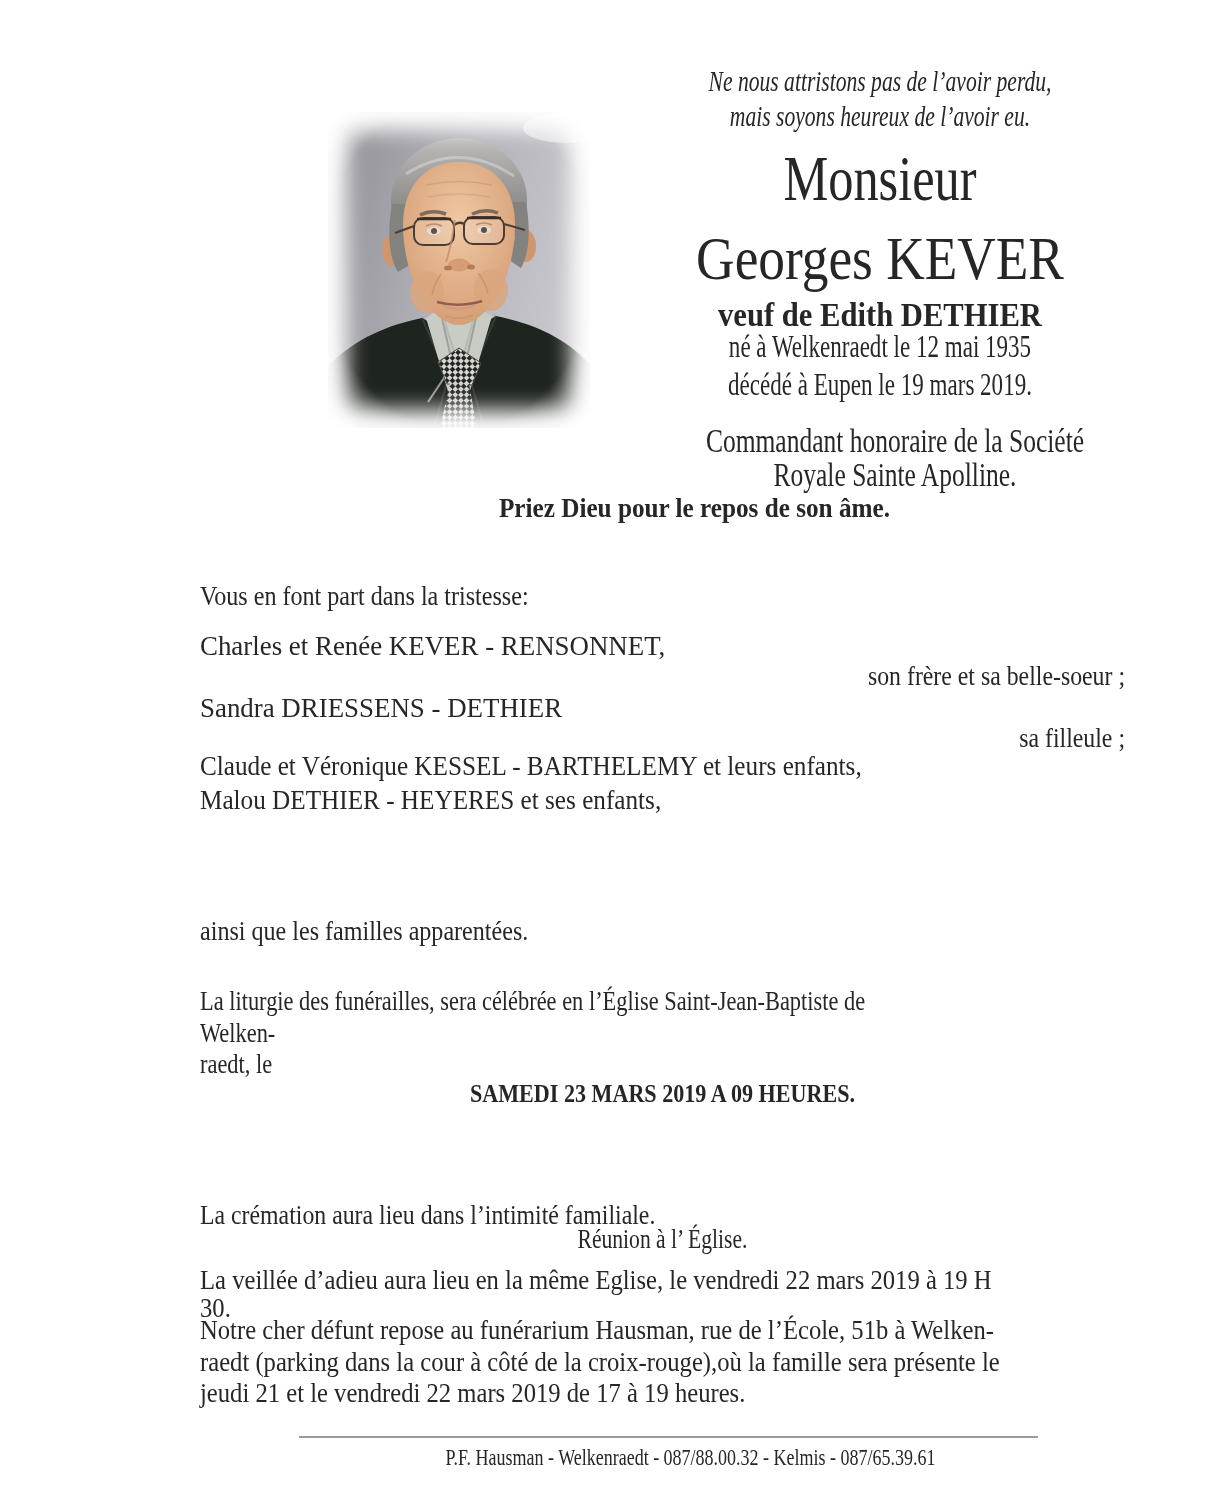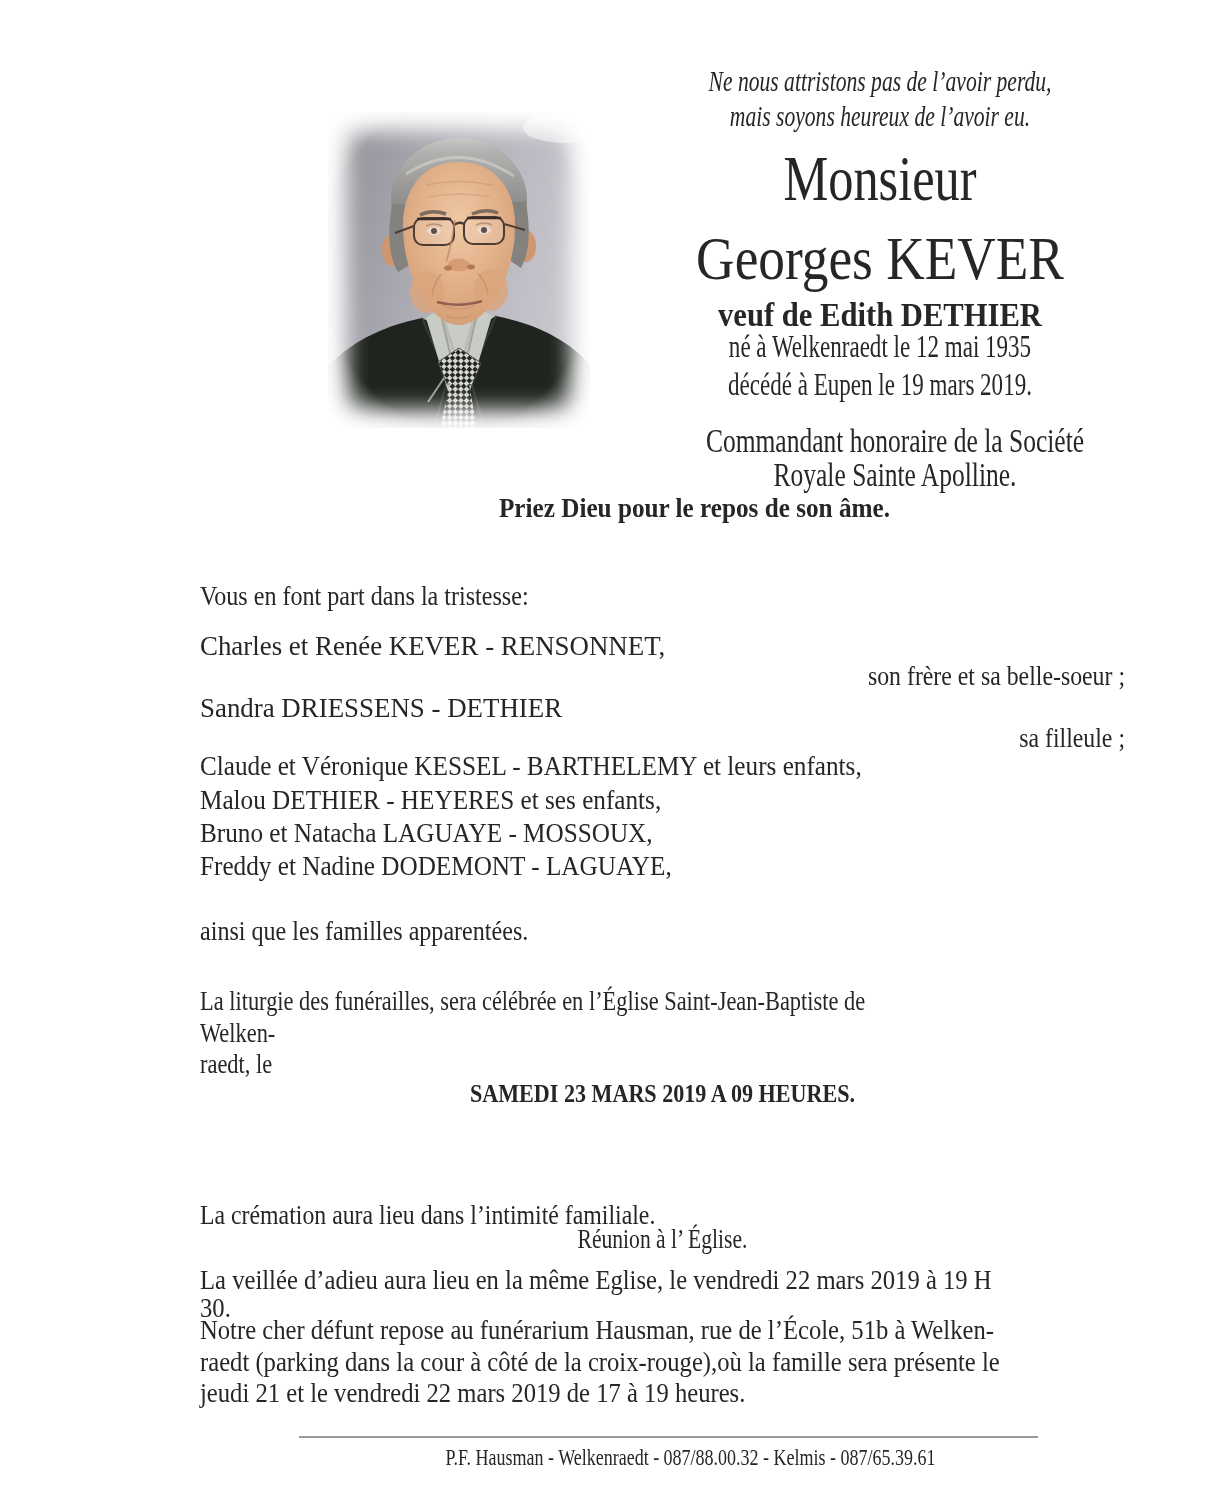--- a/index.html
+++ b/index.html
@@ -193,26 +193,20 @@
   </div>
   <div class="abs content body28 right" style="top:724px;">
     <span class="cx85 orr">sa filleule ;</span>
   </div>
   <div class="abs content body28" style="top:752px;">
     <span class="cx90 ol">Claude et Véronique KESSEL - BARTHELEMY et leurs enfants,</span>
   </div>
   <div class="abs content body28" style="top:786px;">
     <span class="cx90 ol">Malou DETHIER - HEYERES et ses enfants,</span>
   </div>
-  <div class="abs content body28" style="top:819px;">
-    <span class="cx90 ol">Bruno et Natacha LAGUAYE - MOSSOUX,</span>
-  </div>
-  <div class="abs content body28" style="top:852px;">
-    <span class="cx90 ol">Freddy et Nadine DODEMONT - LAGUAYE,</span>
-  </div>
 
   <div class="abs content body28" style="top:917px;">
     <span class="cx86 ol">ainsi que les familles apparentées.</span>
   </div>
 
   <div class="abs content body28 para" style="top:985px;">
     <span class="cx80 ol">La liturgie des funérailles, sera célébrée en l’Église Saint-Jean-Baptiste de Welken-</span>
     <span class="cx80 ol">raedt, le</span>
   </div>
 

